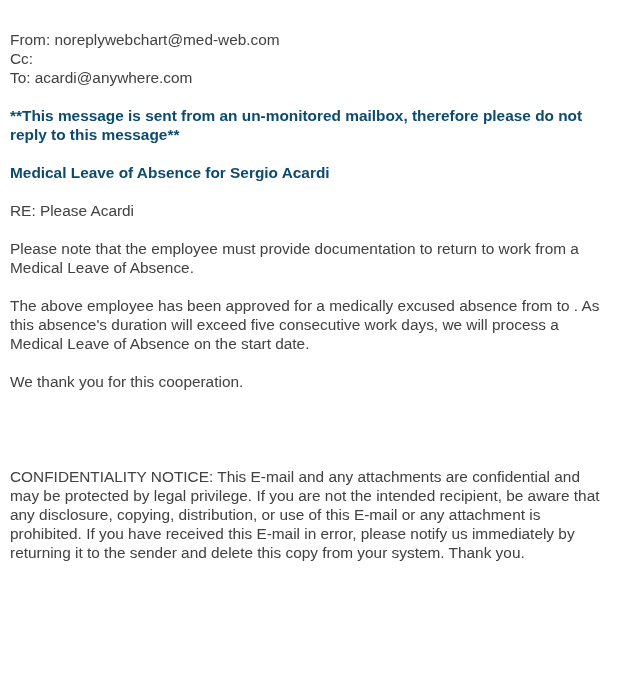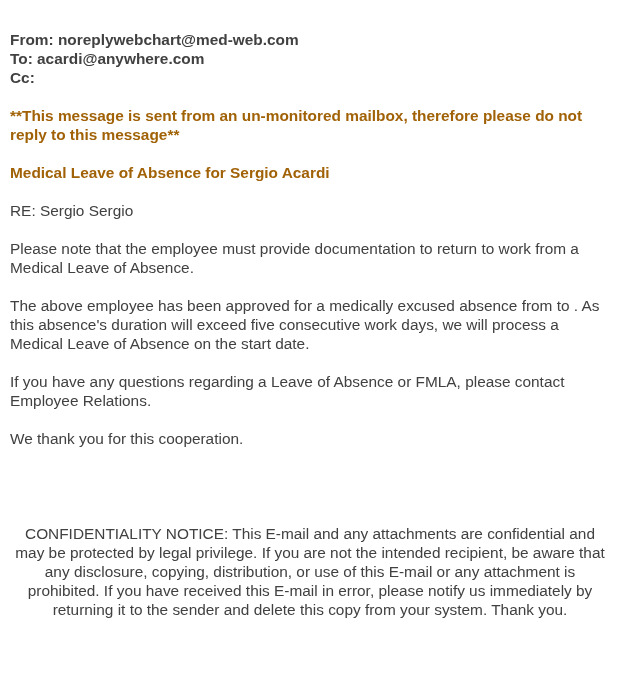--- a/index.html
+++ b/index.html
@@ -16,57 +16,54 @@
     line-height: 19px;
     color: #414141;
     -webkit-font-smoothing: antialiased;
   }
   .email {
     padding: 30px 0 0 10px;
     width: 600px;
   }
   .hdr-line {
     white-space: nowrap;
-    font-weight: bold;
   }
   p {
     margin: 19px 0 0 0;
     padding: 0;
   }
   .bold {
     font-weight: bold;
-    color: #a16207;
+    color: #0c4a6e;
   }
   p.title {
   }
   p.conf {
     margin-top: 76px;
-    text-align: center;
   }
 </style>
 </head>
 <body>
 
 <div class="email">
 
   <div class="hdr">
     <div class="hdr-line">From: noreplywebchart@med-web.com</div>
+    <div class="hdr-line">Cc:</div>
     <div class="hdr-line">To: acardi@anywhere.com</div>
-    <div class="hdr-line">Cc:</div>
   </div>
 
   <p class="bold notice">**This message is sent from an un-monitored mailbox, therefore please do not reply to this message**</p>
 
   <p class="bold title">Medical Leave of Absence for Sergio Acardi</p>
 
-  <p class="para">RE: Sergio Sergio</p>
+  <p class="para">RE: Please Acardi</p>
 
   <p class="para">Please note that the employee must provide documentation to return to work from a Medical Leave of Absence.</p>
 
   <p class="para">The above employee has been approved for a medically excused absence from to . As this absence's duration will exceed five consecutive work days, we will process a Medical Leave of Absence on the start date.</p>
 
-  <p class="para">If you have any questions regarding a Leave of Absence or FMLA, please contact Employee Relations.</p>
 
   <p class="para">We thank you for this cooperation.</p>
 
   <p class="para conf">CONFIDENTIALITY NOTICE: This E-mail and any attachments are confidential and may be protected by legal privilege. If you are not the intended recipient, be aware that any disclosure, copying, distribution, or use of this E-mail or any attachment is prohibited. If you have received this E-mail in error, please notify us immediately by returning it to the sender and delete this copy from your system. Thank you.</p>
 
 </div>
 
 </body></html>

